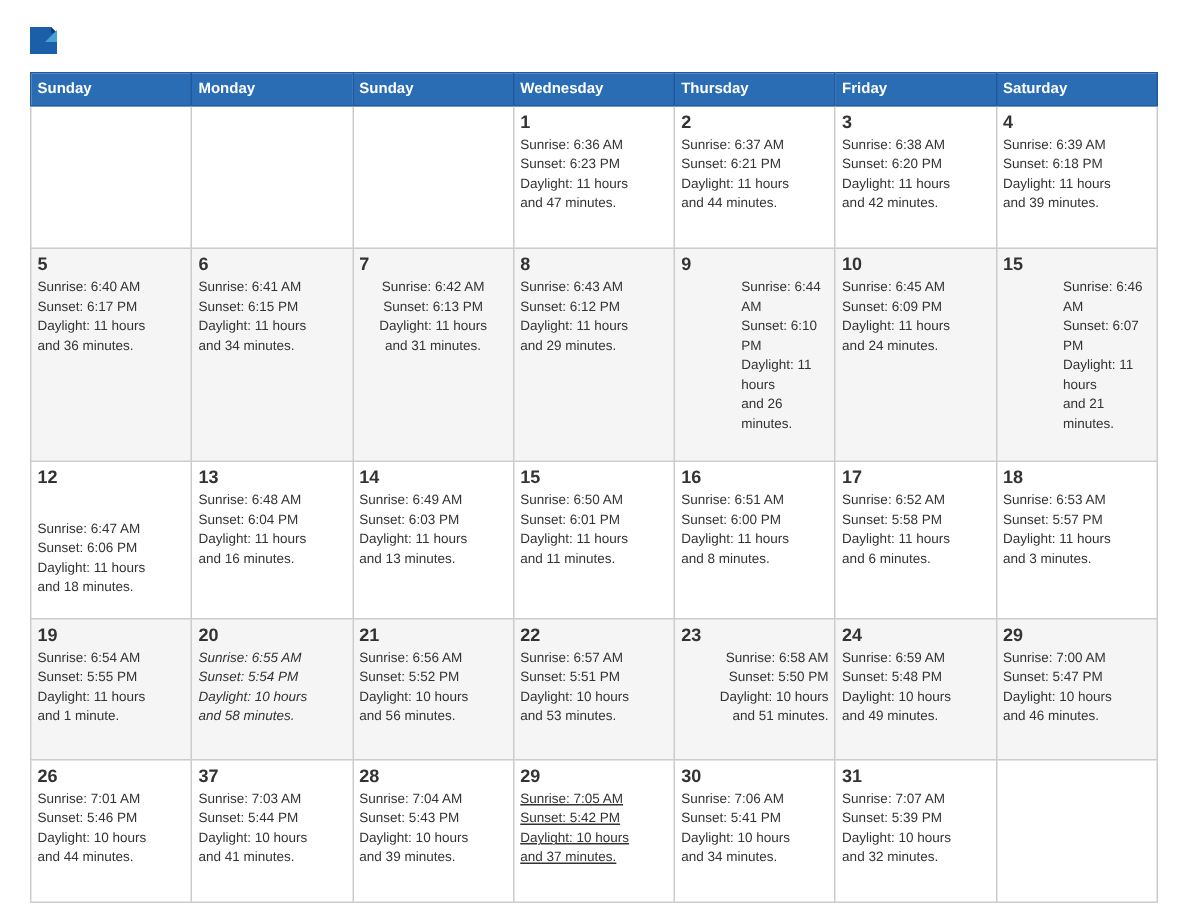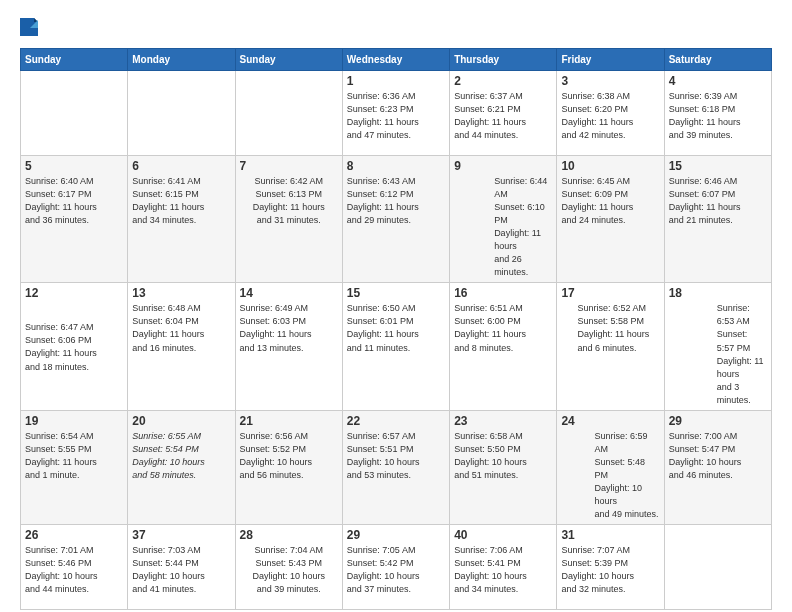--- a/index.html
+++ b/index.html
@@ -203,21 +203,21 @@
           </td>
           <td>
             <span class="day-number">10</span>
             <div class="day-info" style="white-space: pre-line;">Sunrise: 6:45 AM
 Sunset: 6:09 PM
 Daylight: 11 hours
 and 24 minutes.</div>
           </td>
           <td>
             <span class="day-number">15</span>
-            <div class="day-info" style="white-space: pre-line;">Sunrise: 6:46 AM
+            <div class="day-info" style="white-space: pre-line; margin-left: 40px;">Sunrise: 6:46 AM
 Sunset: 6:07 PM
 Daylight: 11 hours
 and 21 minutes.</div>
           </td>
         </tr>
         <tr>
           <td>
             <span class="day-number">12</span>
             <div class="day-info" style="white-space: pre-line; margin-top: 21px;">Sunrise: 6:47 AM
 Sunset: 6:06 PM
@@ -247,28 +247,28 @@
           </td>
           <td>
             <span class="day-number">16</span>
             <div class="day-info" style="white-space: pre-line;">Sunrise: 6:51 AM
 Sunset: 6:00 PM
 Daylight: 11 hours
 and 8 minutes.</div>
           </td>
           <td>
             <span class="day-number">17</span>
-            <div class="day-info" style="white-space: pre-line; margin-left: 16px;">Sunrise: 6:52 AM
+            <div class="day-info" style="white-space: pre-line;">Sunrise: 6:52 AM
 Sunset: 5:58 PM
 Daylight: 11 hours
 and 6 minutes.</div>
           </td>
           <td>
             <span class="day-number">18</span>
-            <div class="day-info" style="white-space: pre-line; margin-left: 48px;">Sunrise: 6:53 AM
+            <div class="day-info" style="white-space: pre-line;">Sunrise: 6:53 AM
 Sunset: 5:57 PM
 Daylight: 11 hours
 and 3 minutes.</div>
           </td>
         </tr>
         <tr>
           <td>
             <span class="day-number">19</span>
             <div class="day-info" style="white-space: pre-line;">Sunrise: 6:54 AM
 Sunset: 5:55 PM
@@ -291,28 +291,28 @@
           </td>
           <td>
             <span class="day-number">22</span>
             <div class="day-info" style="white-space: pre-line;">Sunrise: 6:57 AM
 Sunset: 5:51 PM
 Daylight: 10 hours
 and 53 minutes.</div>
           </td>
           <td>
             <span class="day-number">23</span>
-            <div class="day-info" style="white-space: pre-line;">Sunrise: 6:58 AM
+            <div class="day-info" style="white-space: pre-line; text-align: right;">Sunrise: 6:58 AM
 Sunset: 5:50 PM
 Daylight: 10 hours
 and 51 minutes.</div>
           </td>
           <td>
             <span class="day-number">24</span>
-            <div class="day-info" style="white-space: pre-line; margin-left: 33px;">Sunrise: 6:59 AM
+            <div class="day-info" style="white-space: pre-line;">Sunrise: 6:59 AM
 Sunset: 5:48 PM
 Daylight: 10 hours
 and 49 minutes.</div>
           </td>
           <td>
             <span class="day-number">29</span>
             <div class="day-info" style="white-space: pre-line;">Sunrise: 7:00 AM
 Sunset: 5:47 PM
 Daylight: 10 hours
 and 46 minutes.</div>
@@ -328,34 +328,34 @@
           </td>
           <td>
             <span class="day-number">37</span>
             <div class="day-info" style="white-space: pre-line;">Sunrise: 7:03 AM
 Sunset: 5:44 PM
 Daylight: 10 hours
 and 41 minutes.</div>
           </td>
           <td>
             <span class="day-number">28</span>
-            <div class="day-info" style="white-space: pre-line; text-align: center;">Sunrise: 7:04 AM
+            <div class="day-info" style="white-space: pre-line;">Sunrise: 7:04 AM
 Sunset: 5:43 PM
 Daylight: 10 hours
 and 39 minutes.</div>
           </td>
           <td>
             <span class="day-number">29</span>
-            <div class="day-info" style="white-space: pre-line;">Sunrise: 7:05 AM
+            <div class="day-info" style="white-space: pre-line; text-decoration: underline;">Sunrise: 7:05 AM
 Sunset: 5:42 PM
 Daylight: 10 hours
 and 37 minutes.</div>
           </td>
           <td>
-            <span class="day-number">40</span>
+            <span class="day-number">30</span>
             <div class="day-info" style="white-space: pre-line;">Sunrise: 7:06 AM
 Sunset: 5:41 PM
 Daylight: 10 hours
 and 34 minutes.</div>
           </td>
           <td>
             <span class="day-number">31</span>
             <div class="day-info" style="white-space: pre-line;">Sunrise: 7:07 AM
 Sunset: 5:39 PM
 Daylight: 10 hours

